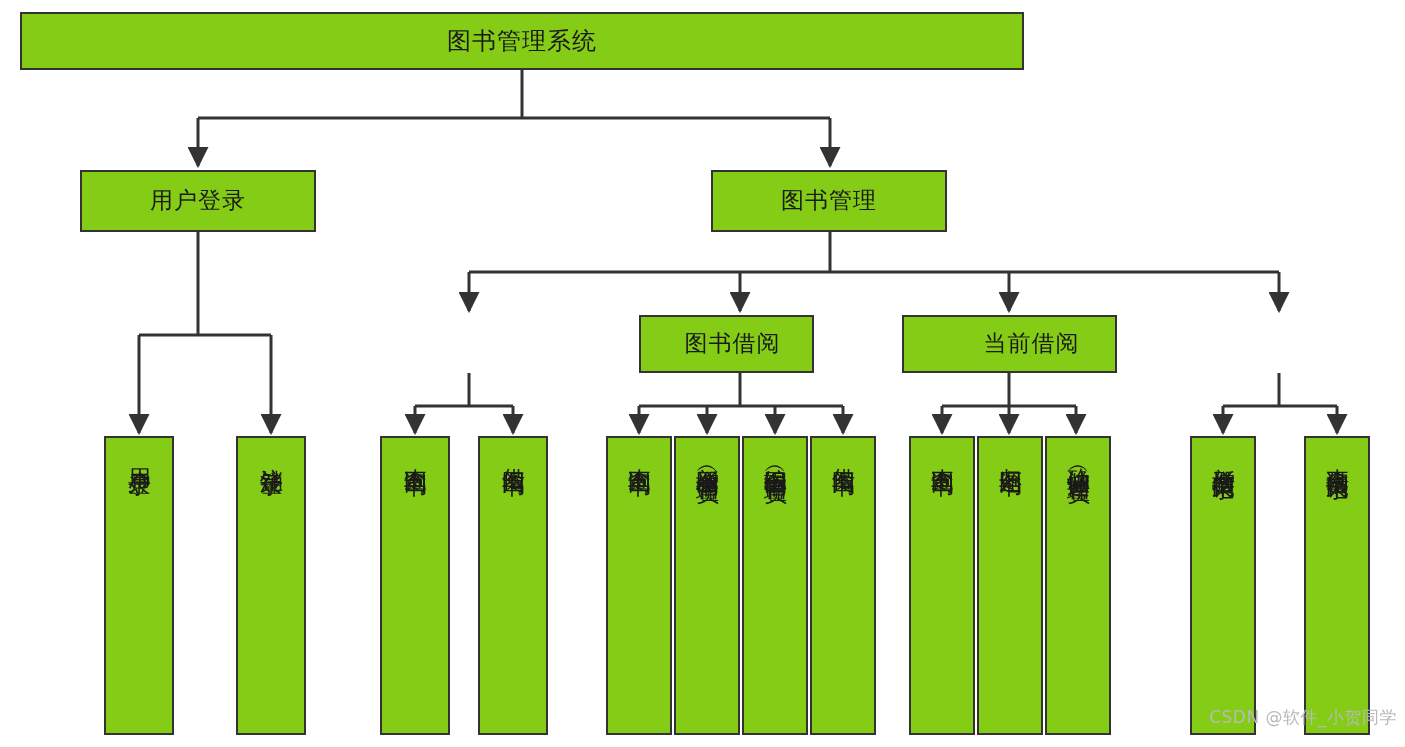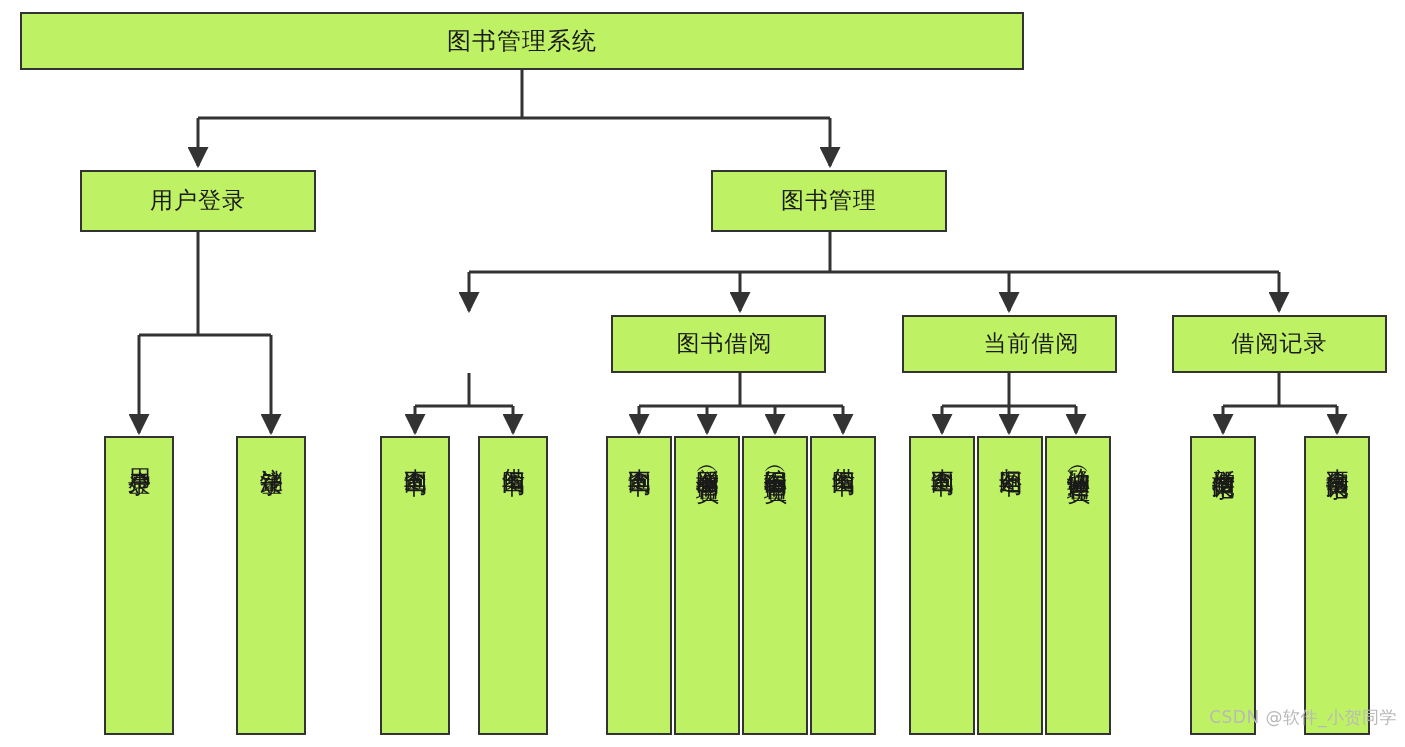--- a/index.html
+++ b/index.html
@@ -21,21 +21,21 @@
     position: absolute;
     left: 0;
     top: 0;
     width: 1405px;
     height: 747px;
     pointer-events: none;
   }
   .node {
     position: absolute;
     box-sizing: border-box;
-    background: #bef264;
+    background: #84cc16;
     border: 2px solid #333333;
     display: flex;
     align-items: center;
     justify-content: center;
     color: #1a1a1a;
   }
   .node.h {
     font-size: 23px;
     line-height: 1.2;
     letter-spacing: 1px;
@@ -126,28 +126,25 @@
     <span>图书管理系统</span>
   </div>
 
   <div class="node h" style="left:80px; top:170px; width:236px; height:62px;">
     <span>用户登录</span>
   </div>
   <div class="node h" style="left:711px; top:170px; width:236px; height:62px;">
     <span>图书管理</span>
   </div>
 
-  <div class="node h" style="left:611px; top:315px; width:215px; height:58px;padding-left:12px;">
+  <div class="node h" style="left:639px; top:315px; width:175px; height:58px;padding-left:12px;">
     <span>图书借阅</span>
   </div>
   <div class="node h" style="left:902px; top:315px; width:215px; height:58px;padding-left:44px;">
     <span>当前借阅</span>
-  </div>
-  <div class="node h" style="left:1172px; top:315px; width:215px; height:58px;">
-    <span>借阅记录</span>
   </div>
 
   <div class="node leaf" style="left:104px; top:436px; width:70px; height:299px;">
     <span class="vtext">用户登录</span>
   </div>
   <div class="node leaf" style="left:236px; top:436px; width:70px; height:299px;">
     <span class="vtext">注销登录</span>
   </div>
 
   <div class="node leaf" style="left:380px; top:436px; width:70px; height:299px;">

